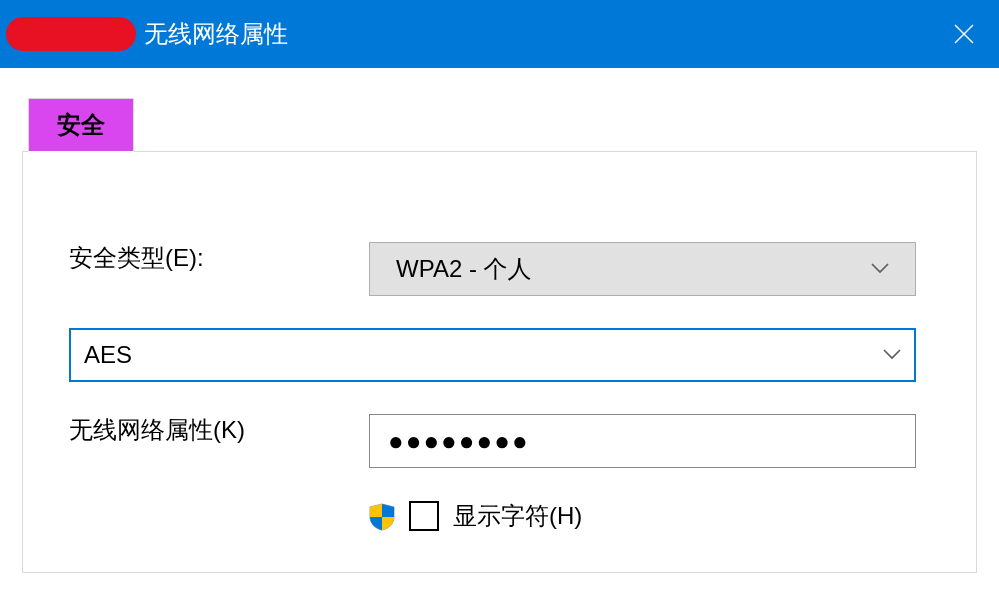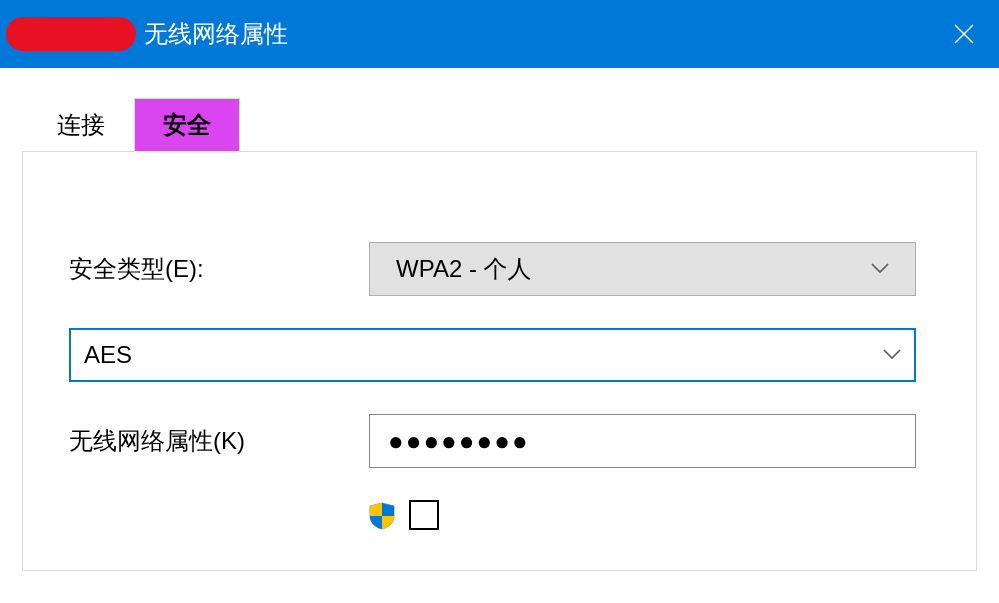--- a/index.html
+++ b/index.html
@@ -71,21 +71,20 @@
     }
     .tab-panel {
       margin: -1px 18px 0 18px;
       border: 1px solid #d9d9d9;
       background: #fff;
       padding: 90px 60px 40px 46px;
       position: relative;
     }
     .form-row {
       display: flex;
-      align-items: center;
       margin-bottom: 32px;
     }
     .form-label {
       width: 300px;
       font-size: 24px;
       color: #000;
     }
     .combo {
       flex: 1;
       height: 54px;
@@ -154,23 +153,20 @@
   <div class="close-btn">
     <svg width="22" height="22" viewBox="0 0 22 22">
       <line x1="2" y1="2" x2="20" y2="20"></line>
       <line x1="20" y1="2" x2="2" y2="20"></line>
     </svg>
   </div>
 </div>
 
 <div class="content">
   <div class="tabstrip">
-    <div class="tab inactive">
-      <span>连接</span>
-    </div>
     <div class="tab active">
       <span>安全</span>
     </div>
   </div>
 
   <div class="tab-panel">
 
     <div class="form-row">
       <div class="form-label">安全类型(E):</div>
       <div class="combo">
@@ -205,16 +201,17 @@
       <div class="shield">
         <svg width="26" height="28" viewBox="0 0 26 28">
           <path d="M13 1 L25 4 V14 C25 21 19 26 13 27 C7 26 1 21 1 14 V4 Z" fill="#fff" stroke="#585858" stroke-width="0.6"></path>
           <path d="M13 1 L25 4 V14 L13 14 Z" fill="#0078d7"></path>
           <path d="M13 1 L1 4 V14 L13 14 Z" fill="#fdc300"></path>
           <path d="M13 14 L25 14 C25 21 19 26 13 27 Z" fill="#fdc300"></path>
           <path d="M13 14 L1 14 C1 21 7 26 13 27 Z" fill="#0078d7"></path>
         </svg>
       </div>
       <div class="checkbox-box"></div>
+      <div class="checkbox-label">显示字符(H)</div>
     </div>
 
   </div>
 </div>
 
 </body></html>

